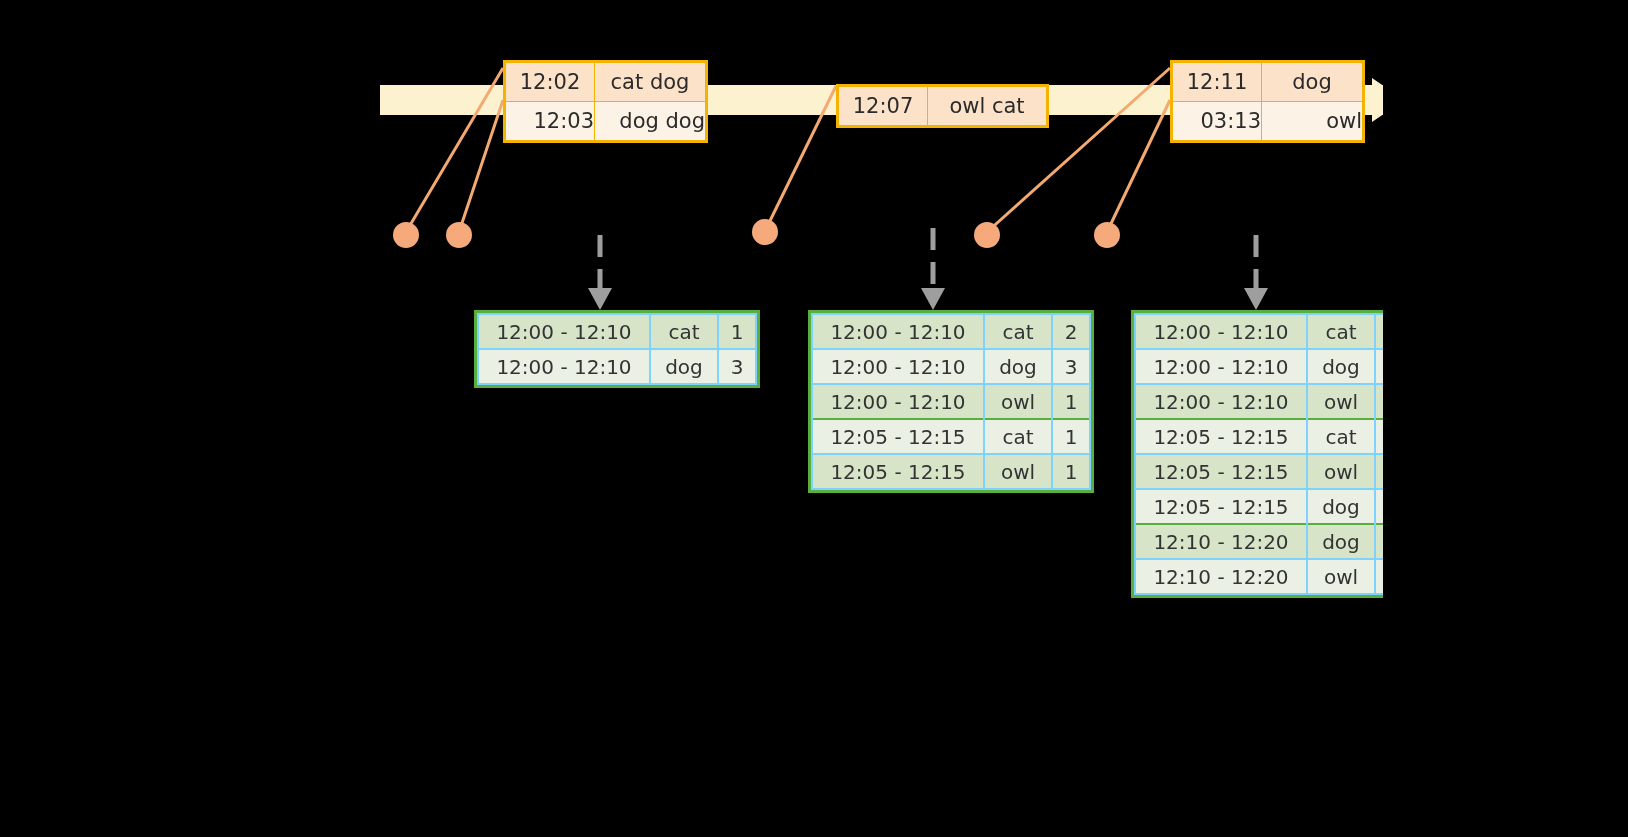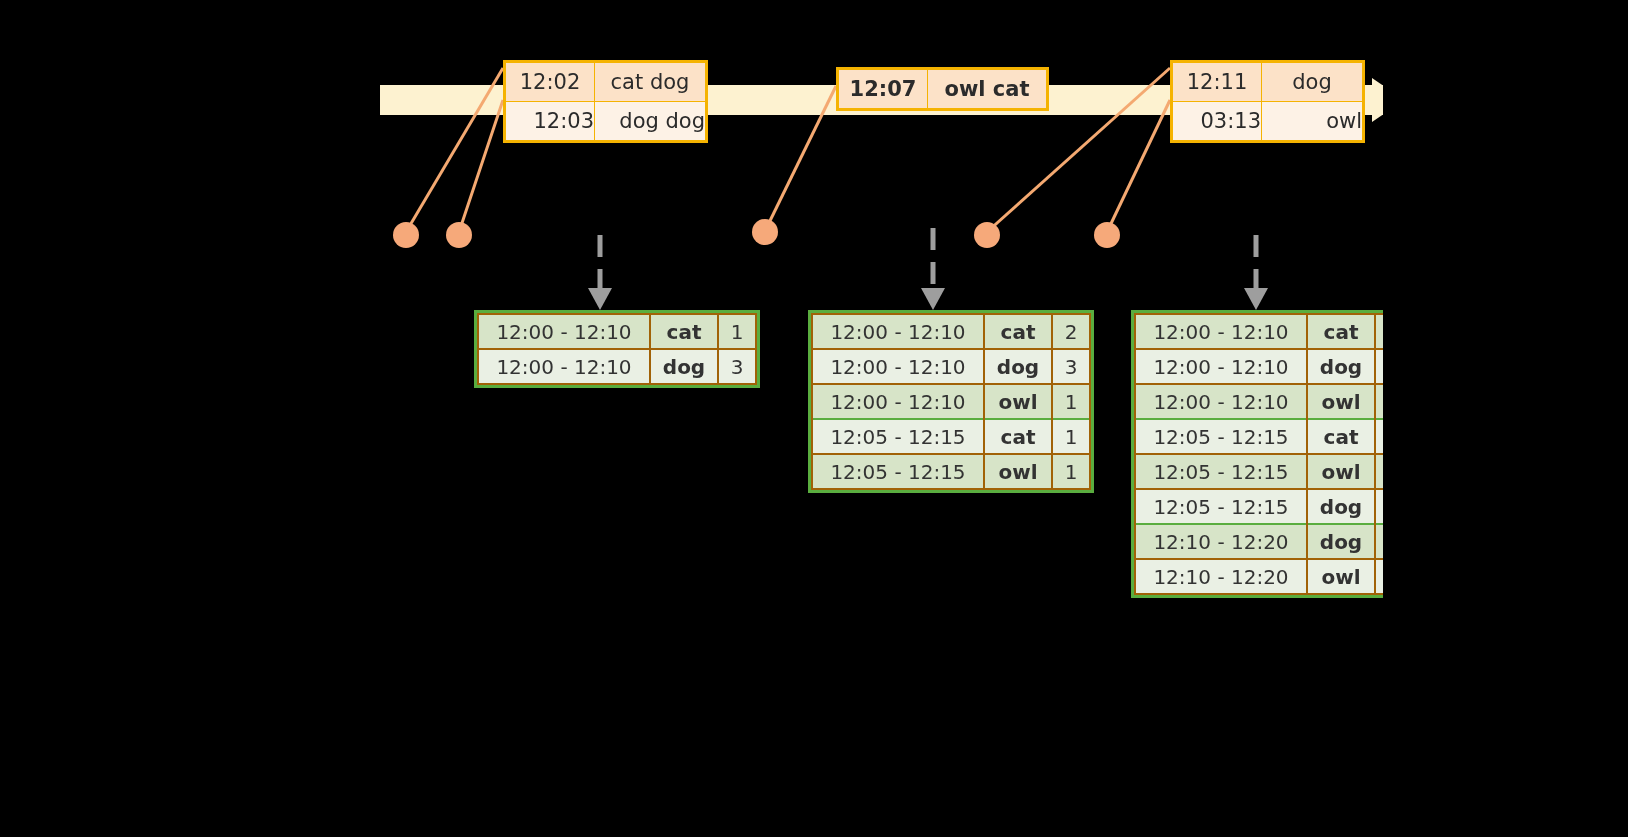--- a/index.html
+++ b/index.html
@@ -59,34 +59,34 @@
     height: 837px;
     pointer-events: none;
   }
 
   
   .result-table {
     position: absolute;
     border-collapse: separate;
     border-spacing: 2px;
     border: 3px solid #5aad3f;
-    background: #a16207;
+    background: #7dd3fc;
   }
   .result-table td {
     font-size: 20px;
     color: #333333;
     text-align: center;
     padding: 0 10px;
     height: 33px;
     white-space: nowrap;
   }
   .result-table tr.shade-dark td { background: #d7e4c8; }
   .result-table tr.shade-light td { background: #eaf0e4; }
   .res-win  { min-width: 150px; }
-  .res-word { min-width: 46px; font-weight: bold; }
+  .res-word { min-width: 46px; }
   .res-cnt  { min-width: 16px; }
   .group-end td { box-shadow: 0 2px 0 0 #5aad3f; }
 </style>
 </head>
 <body>
 
 <div id="stage">
 
   <div class="timeline-bar" style="left:380px; top:85px; width:1008px; height:30px;"></div>
   <div class="timeline-arrowhead" style="left:1372px; top:78px;
@@ -126,21 +126,21 @@
       <td class="ev-time">12:02</td>
       <td class="ev-words">cat dog</td>
     </tr>
     <tr class="row-b">
       <td class="ev-time">12:03</td>
       <td class="ev-words">dog dog</td>
     </tr>
   </tbody>
     </table>
 
-  <table class="event-table" style="left:836px; top:67px;font-weight:bold;">
+  <table class="event-table" style="left:836px; top:84px;">
     <tbody>
         <tr class="row-a">
       <td class="ev-time">12:07</td>
       <td class="ev-words-wide">owl cat</td>
     </tr>
   </tbody>
     </table>
 
   <table class="event-table" style="left:1170px; top:60px;padding-left:26px;">
     <tbody>

